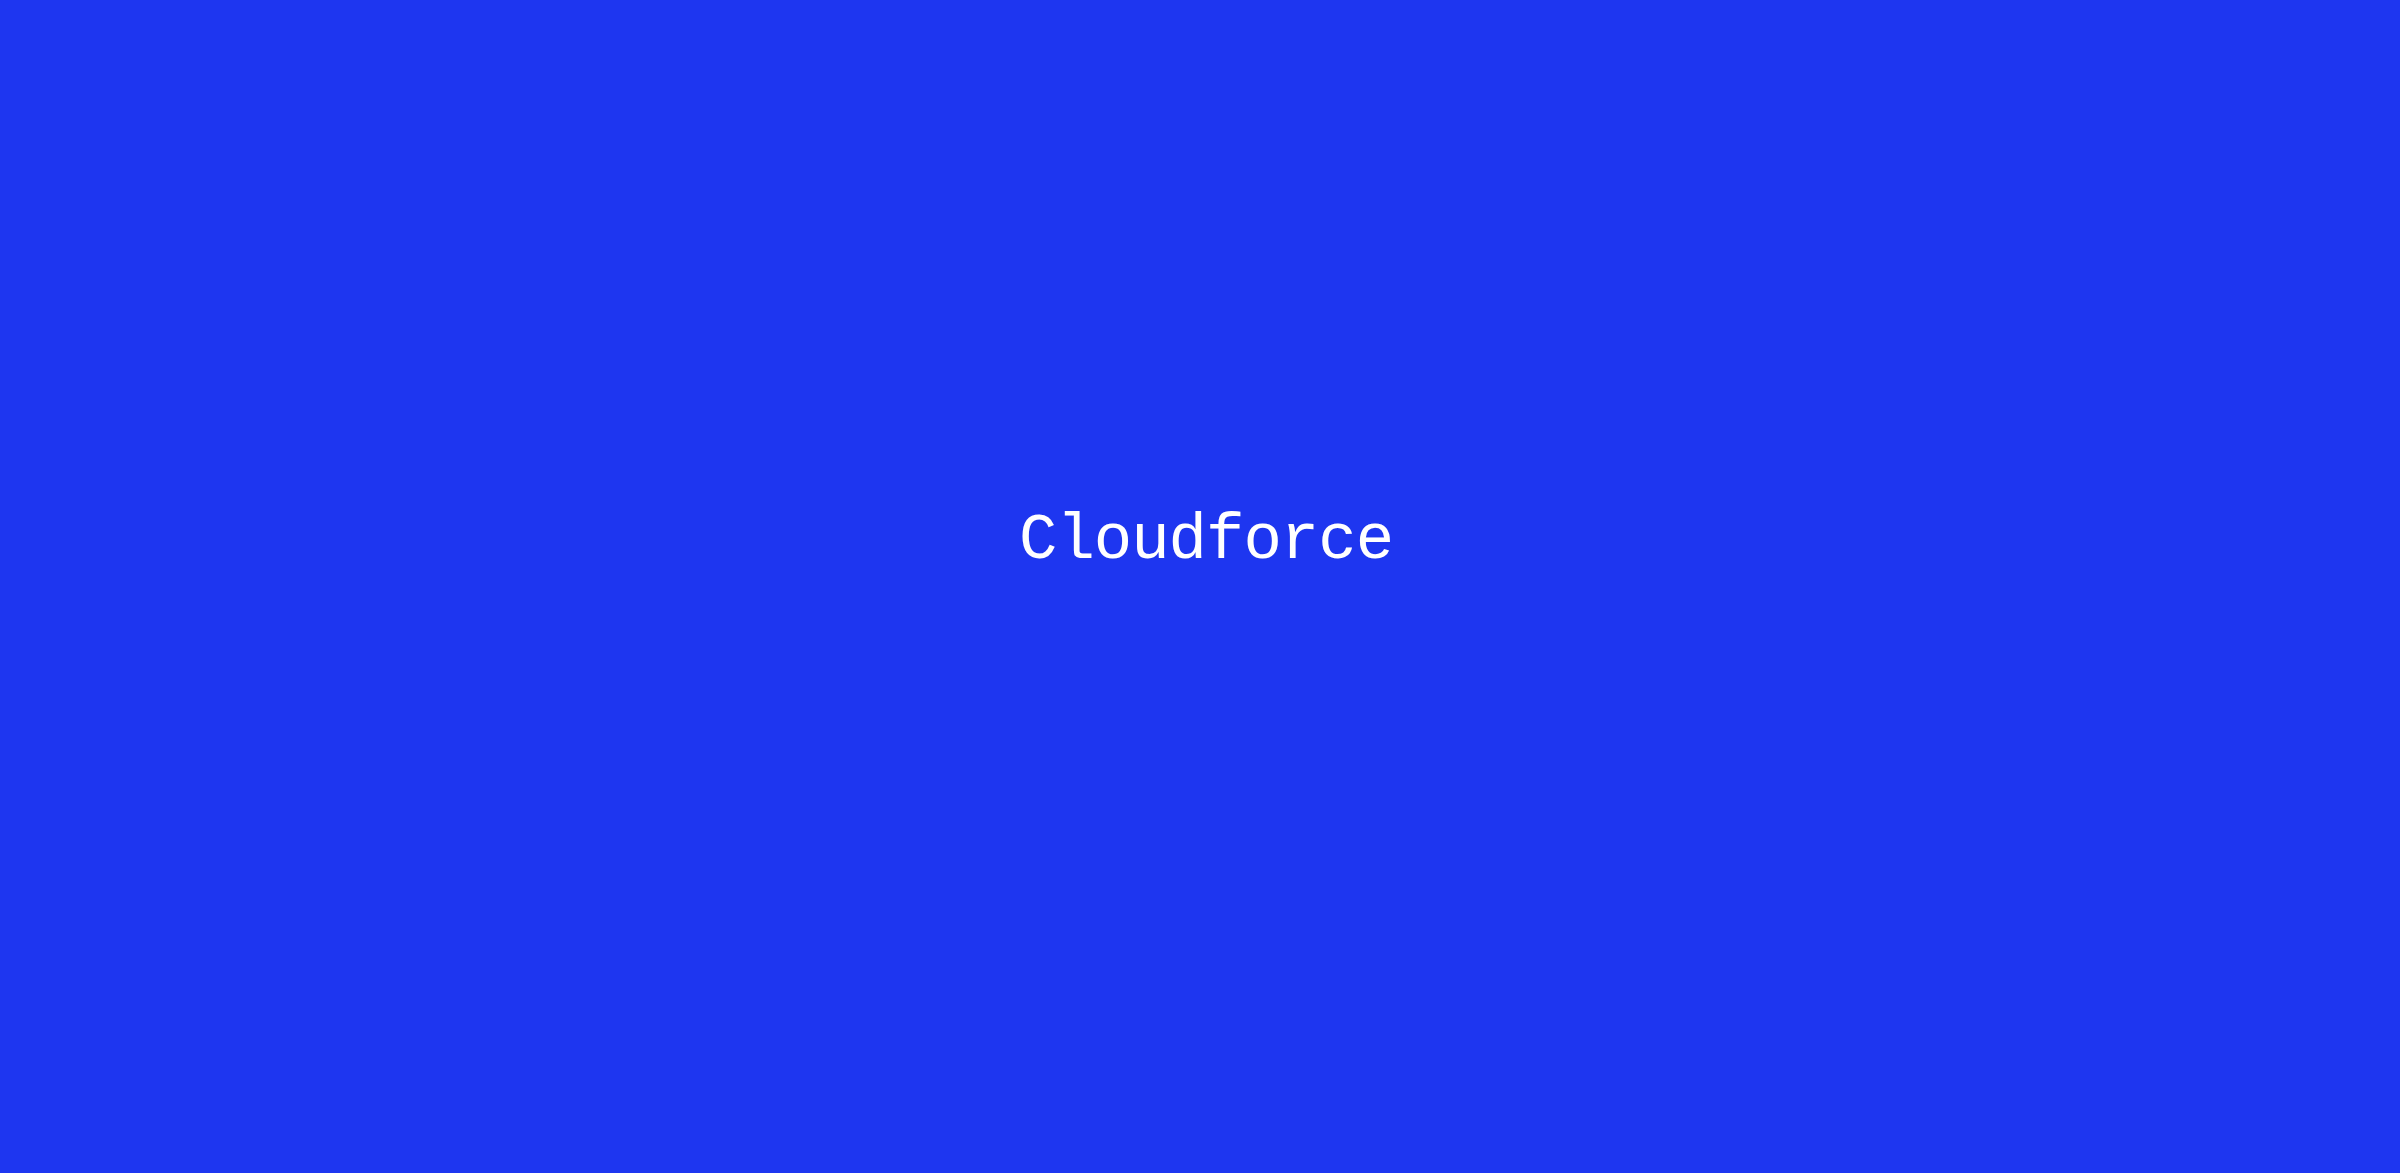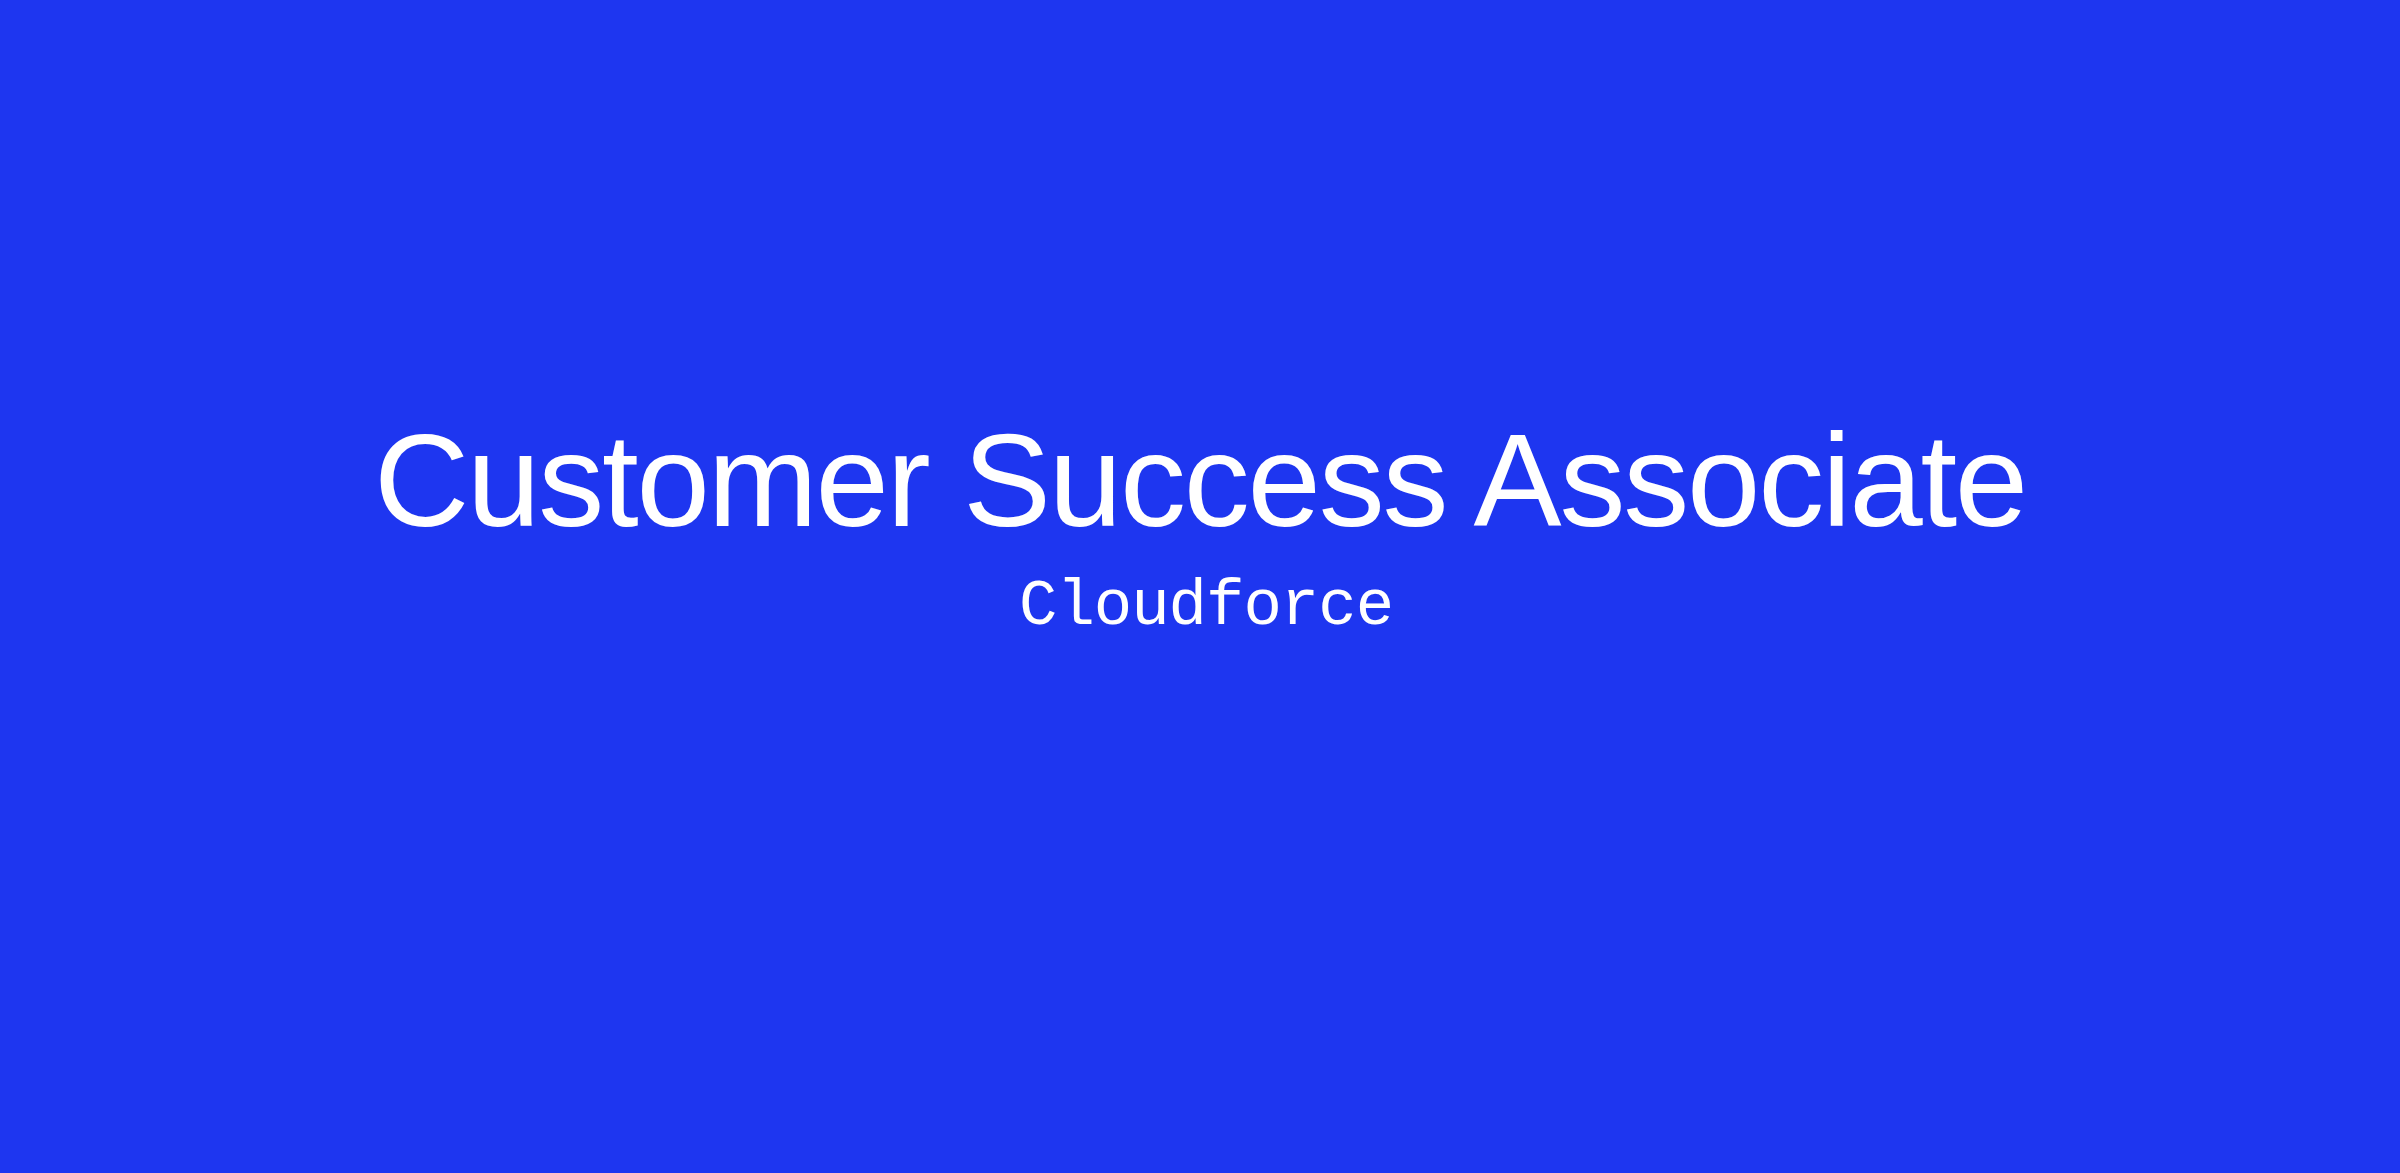--- a/index.html
+++ b/index.html
@@ -70,19 +70,18 @@
     white-space: nowrap;
   }
 </style>
 </head>
 <body>
 
 <div class="hero" style="background-color: rgb(30, 54, 240);">
 
   <div class="hero-inner">
 
-    <h1 class="hero-title" style="color: rgb(255, 255, 255);">Customer Success Associate</h1>
 
     <h2 class="hero-subtitle" style="color: rgb(255, 255, 255);">Cloudforce</h2>
 
   </div>
 
 </div>
 
 </body></html>

